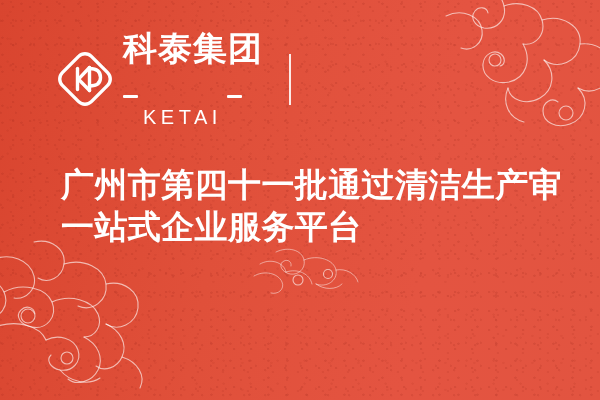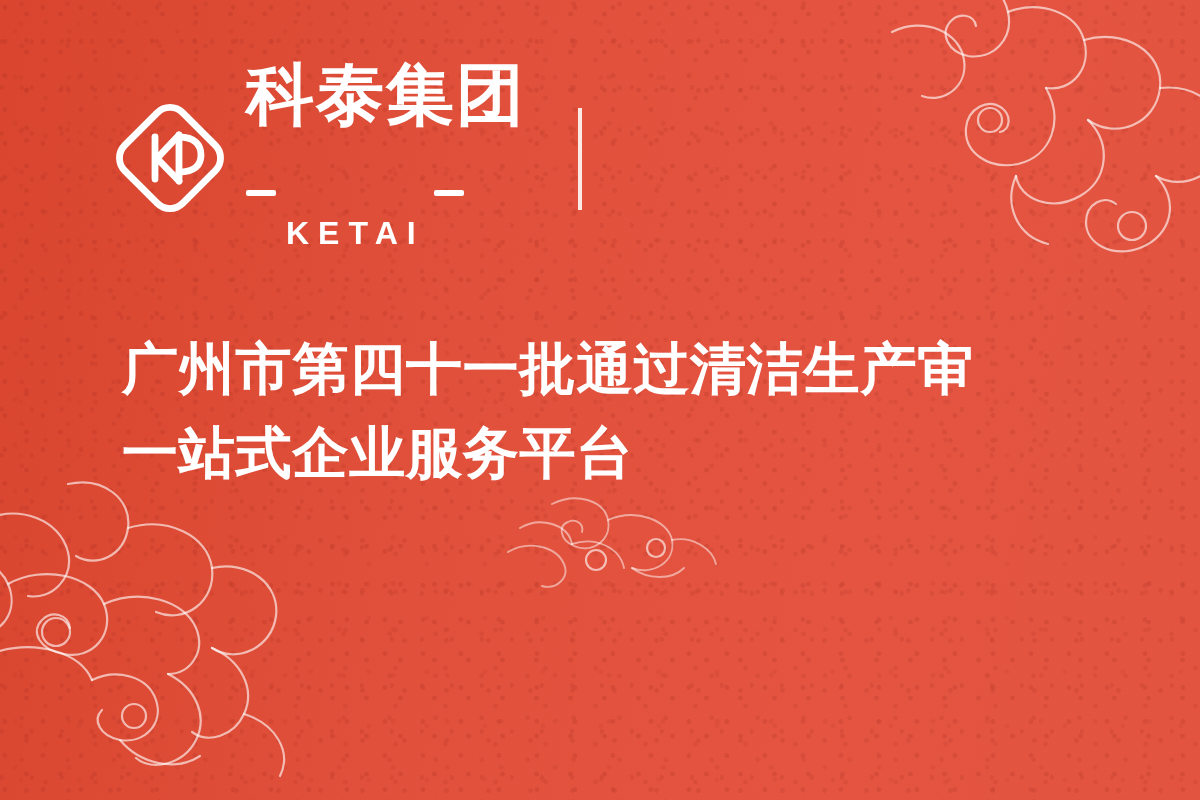--- a/index.html
+++ b/index.html
@@ -100,23 +100,23 @@
   }
   .logo-rule {
     height: 3px;
     width: 15px;
     background: #ffffff;
     border-radius: 1px;
     flex: 0 0 auto;
   }
   #logo-latin {
     color: #ffffff;
-    font-size: 16px;
+    font-size: 20px;
     line-height: 17px;
-    font-weight: 700;
+    font-weight: 400;
     letter-spacing: 4.5px;
     white-space: nowrap;
     font-family: "Liberation Sans", "DejaVu Sans", sans-serif;
     margin-top: 42px;
   }
 
   #header-divider {
     width: 2px;
     height: 51px;
     background: rgba(255,255,255,.88);
@@ -151,21 +151,21 @@
 
   
   #headline {
     position: absolute;
     left: 61px;
     top: 164px;
     width: 492px;
   }
   .headline-line {
     color: #ffffff;
-    font-size: 28px;
+    font-size: 33px;
     line-height: 42px;
     font-weight: 700;
     letter-spacing: .4px;
     white-space: nowrap;
     font-family: "Liberation Sans", "DejaVu Sans", sans-serif;
   }
 </style>
 </head>
 <body>
 

